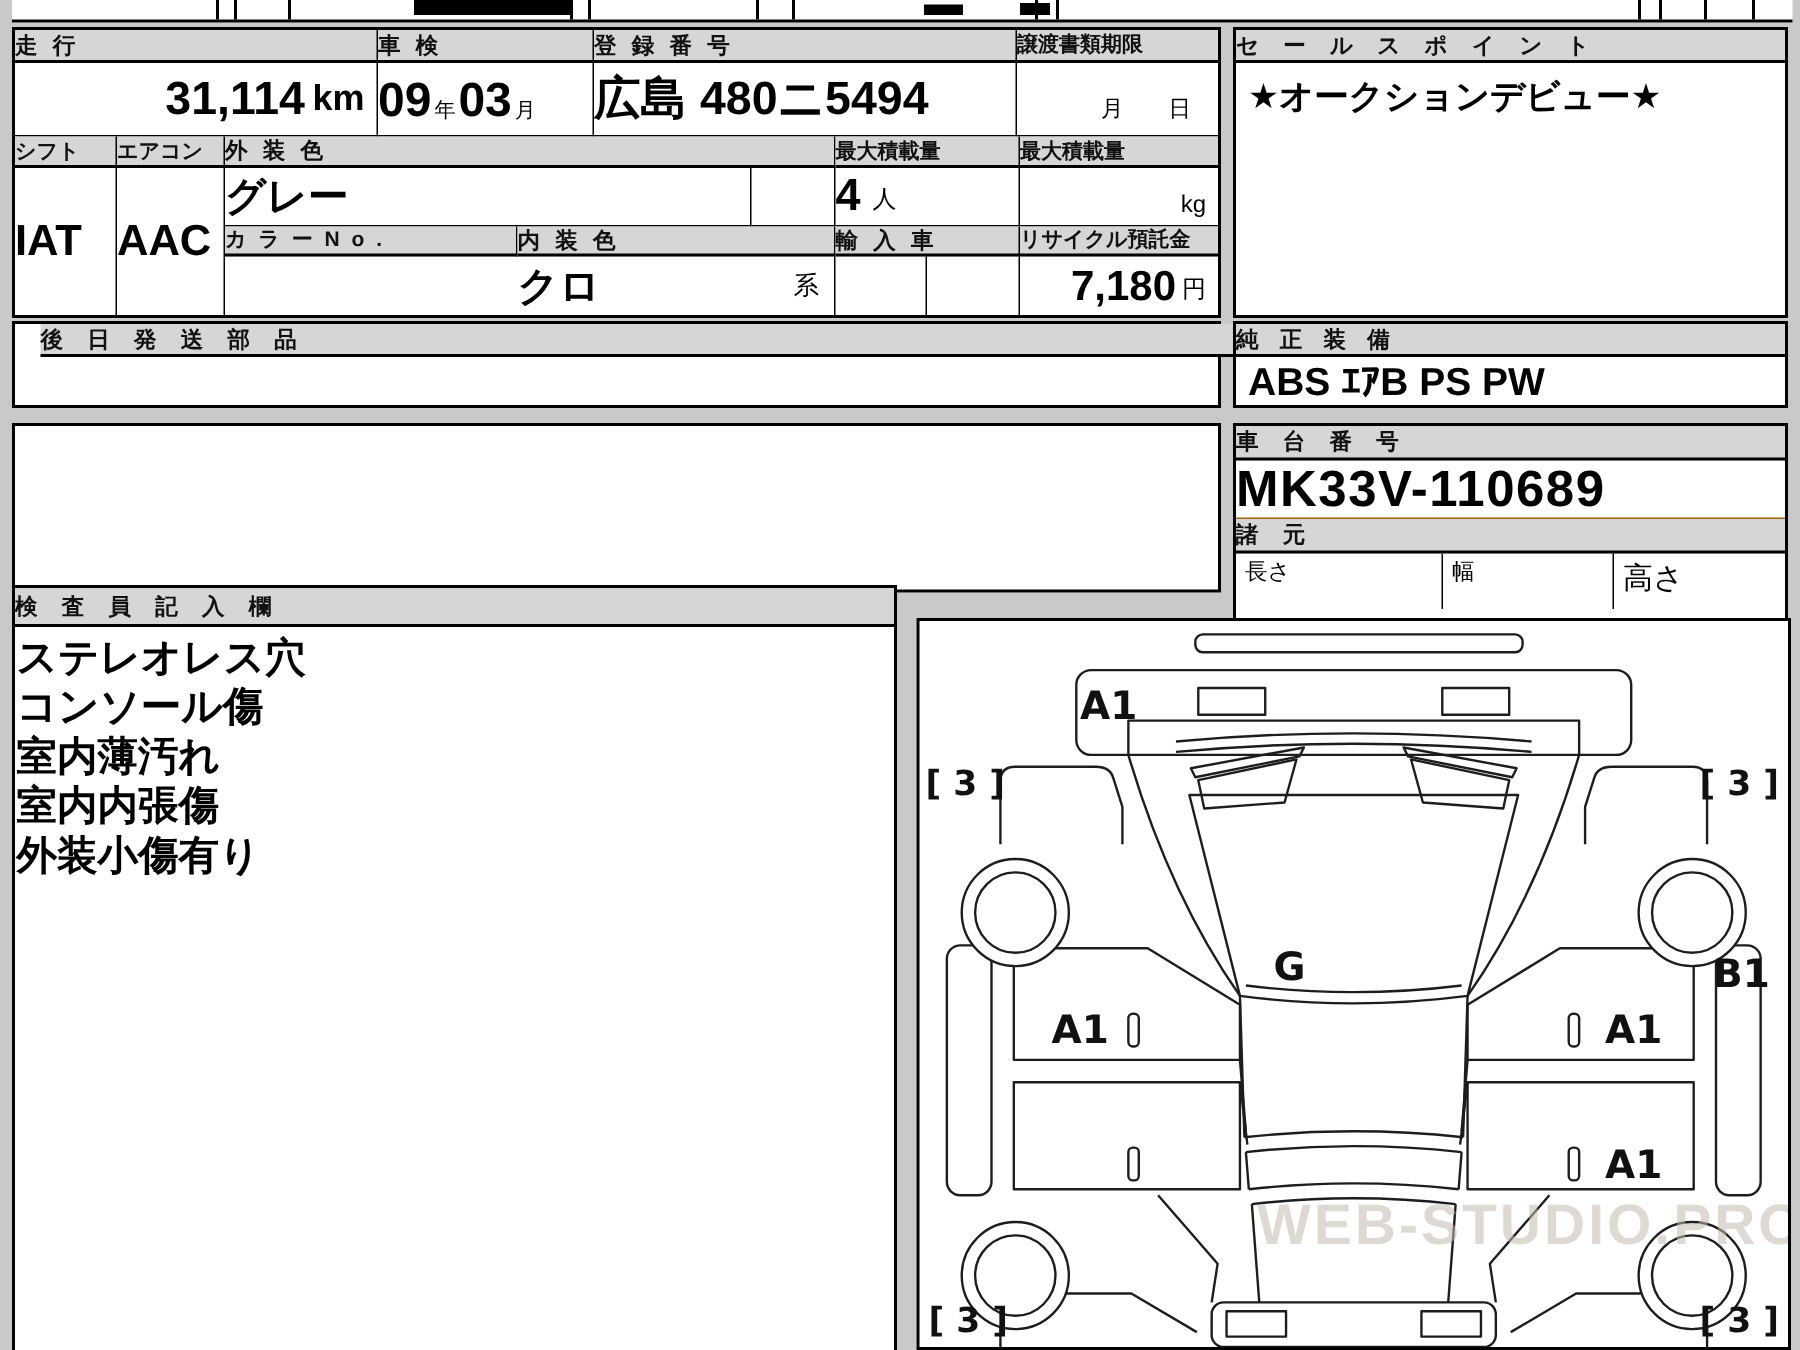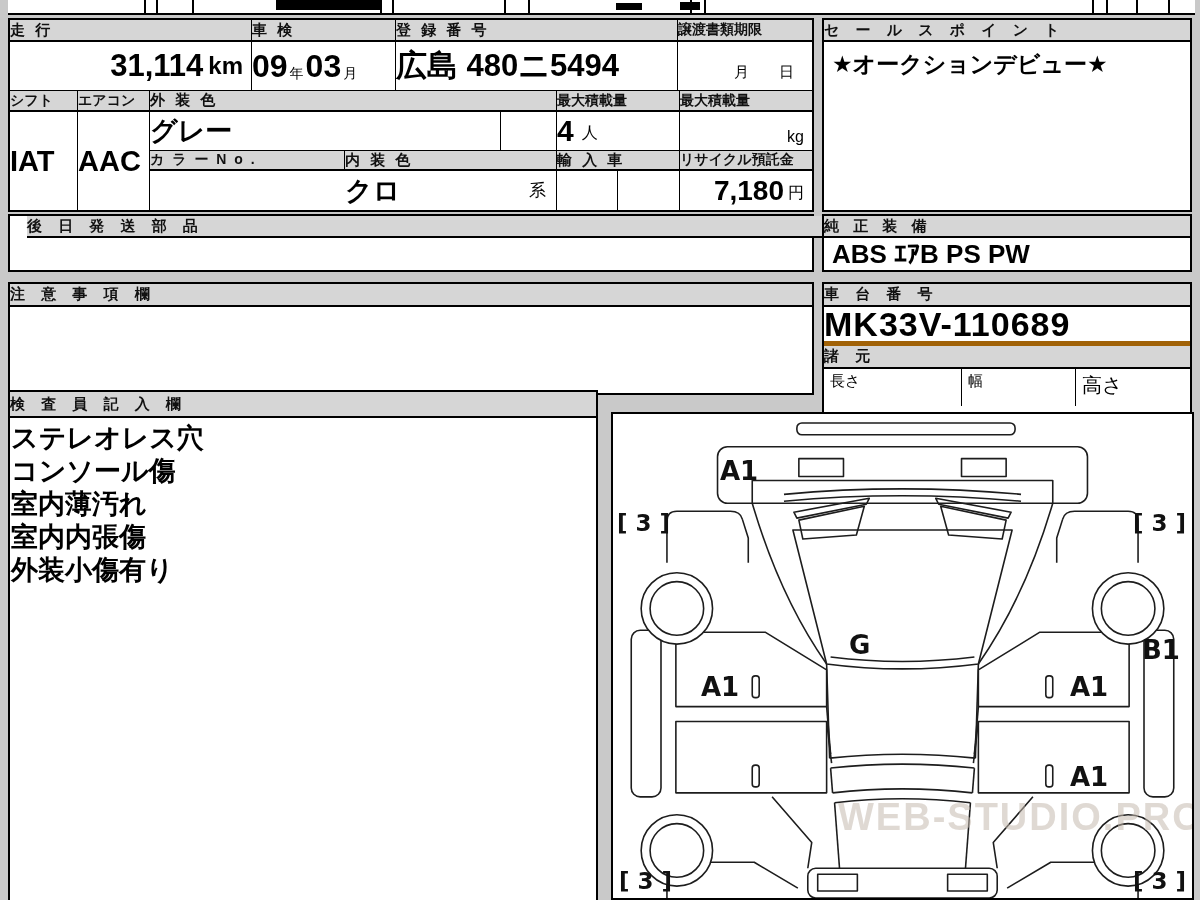--- a/index.html
+++ b/index.html
@@ -153,31 +153,28 @@
 </div>
 
 <div class="box" style="left:822px;top:214px;width:370px;height:58px;">
   <div class="c hd" style="left:0;top:0;width:366px;height:22px;letter-spacing:5px">
       <span>純 正 装 備</span>
     </div>
   <div style="position:absolute;left:0;top:22px;width:366px;height:32px;display:flex;align-items:center;padding-left:8px;font-size:26px;font-weight:bold;box-sizing:border-box;white-space:nowrap">ABS ｴｱB PS PW</div>
 </div>
 
 <div class="box" style="left:8px;top:282px;width:806px;height:113px;">
-  <div class="c hd" style="left:0;top:0;width:802px;height:23px;letter-spacing:6px">
-      <span>注 意 事 項 欄</span>
-    </div>
   <div style="position:absolute;left:0;top:23px;width:802px;height:86px"></div>
 </div>
 
 <div class="box" style="left:822px;top:282px;width:370px;height:160px;">
   <div class="c hd" style="left:0;top:0;width:366px;height:23px;letter-spacing:6px">
       <span>車 台 番 号</span>
     </div>
-  <div class="c" style="left:0;top:23px;width:366px;height:39px;border-bottom:5px solid #a16207">
+  <div class="c" style="left:0;top:23px;width:366px;height:39px;border-bottom:1px solid #a16207">
     <span class="big" style="font-size:34px;letter-spacing:1px">MK33V-110689</span>
     </div>
   <div class="c bR" style="left:0;top:85px;width:138px;height:37px;justify-content:flex-start;align-items:flex-start;padding:3px 0 0 6px">
       <span style="font-size:15px">長さ</span>
     </div>
   <div class="c hd" style="left:0;top:62px;width:366px;height:23px;letter-spacing:6px">
       <span>諸 元</span>
     </div>
   <div class="c bR" style="left:138px;top:85px;width:114px;height:37px;justify-content:flex-start;align-items:flex-start;padding:3px 0 0 6px">
       <span style="font-size:15px">幅</span>

